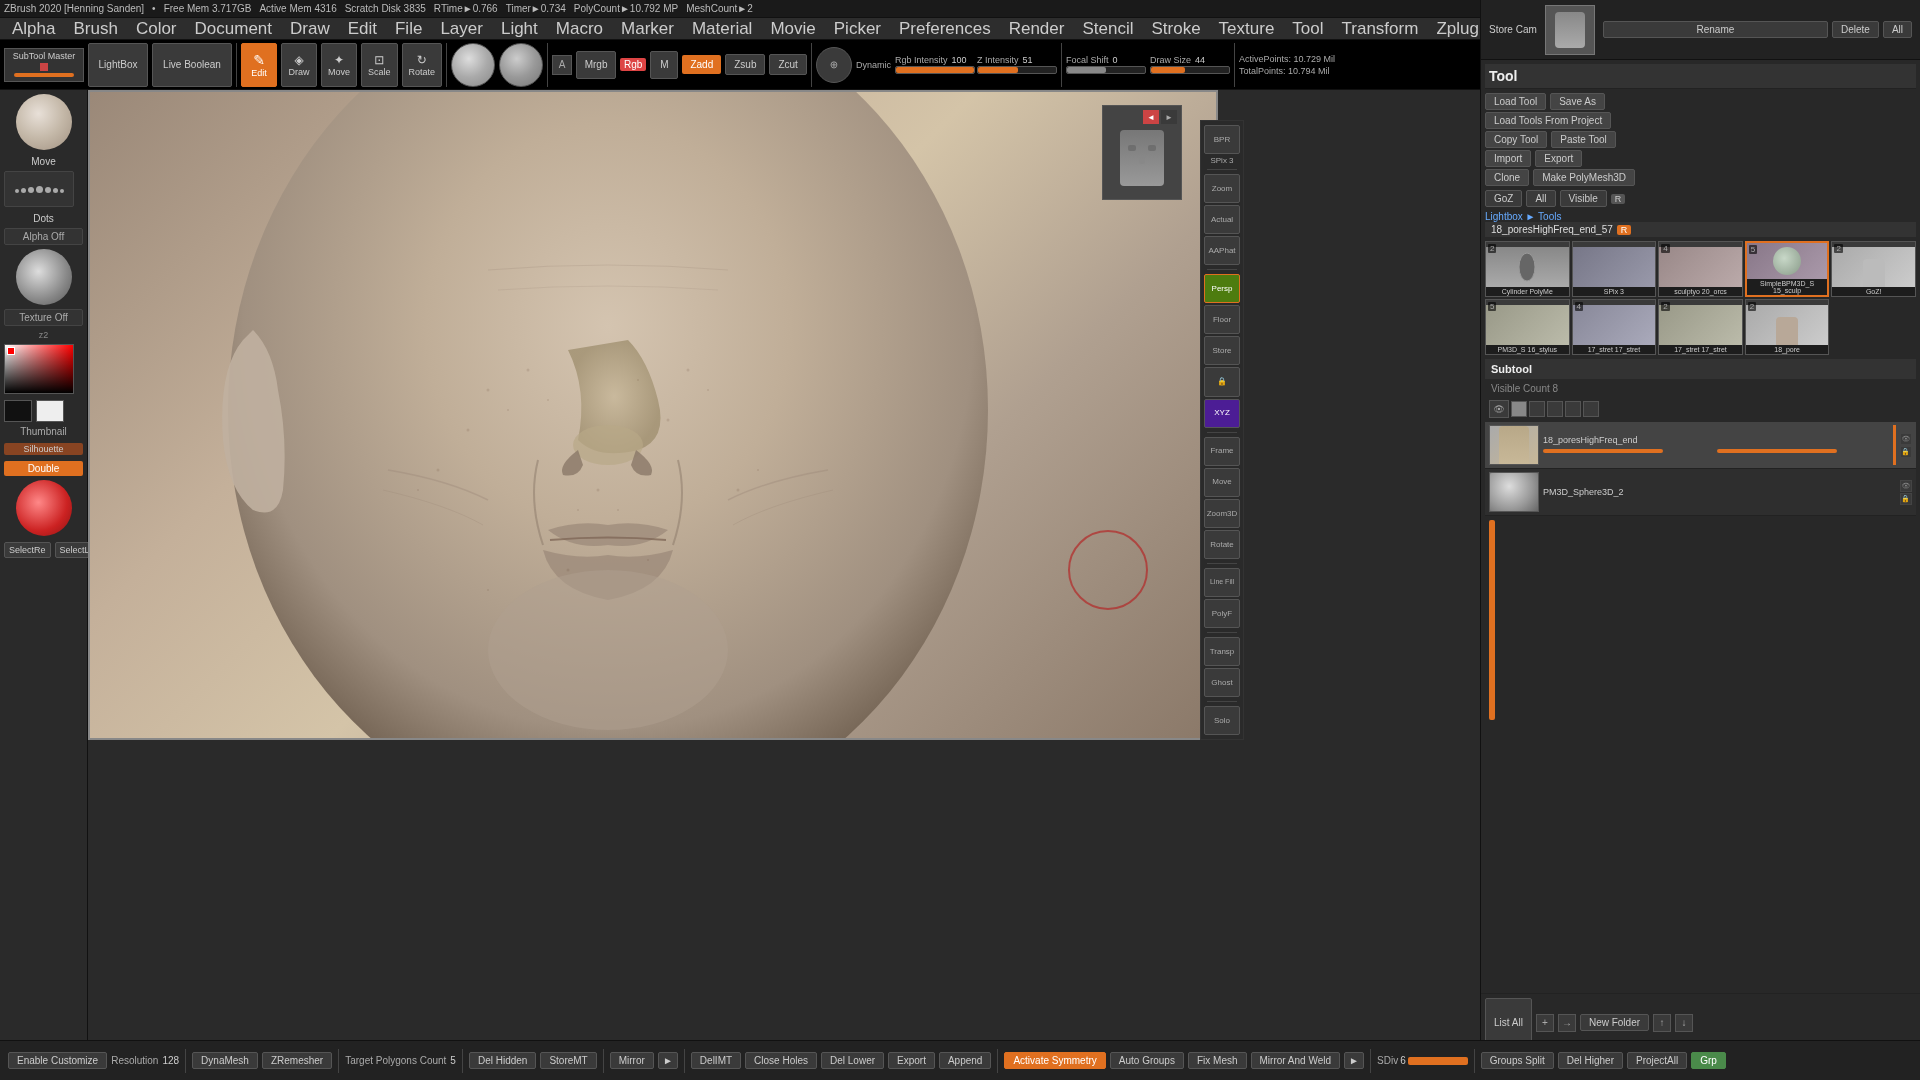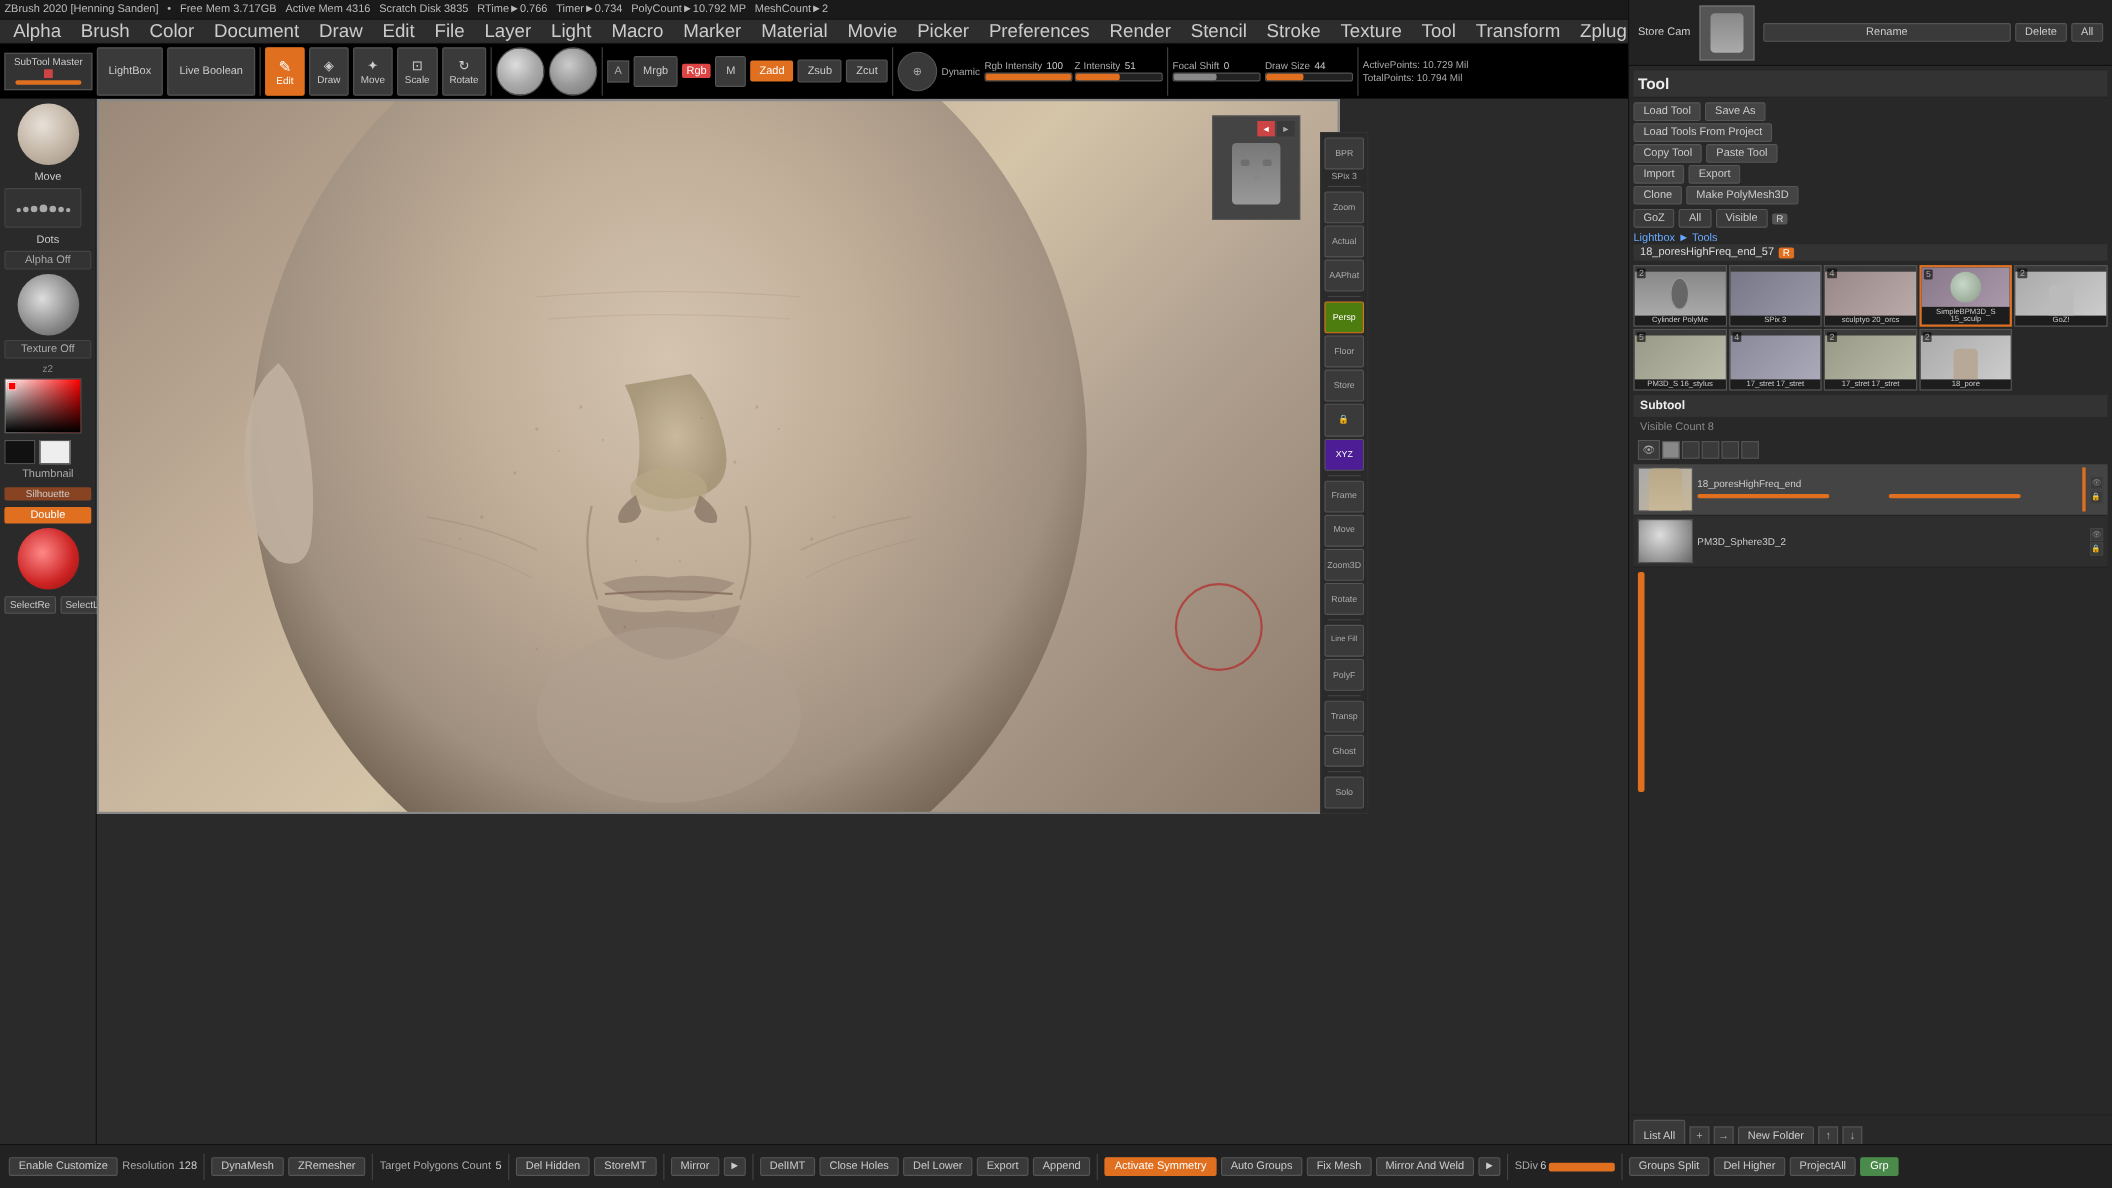--- a/index.html
+++ b/index.html
@@ -105,21 +105,21 @@
     .bottom-sep { width: 1px; height: 24px; background: #444; margin: 0 2px; }
     .sdiv-row { display: flex; align-items: center; gap: 2px; }
     .sdiv-slider { width: 60px; height: 8px; background: #e07020; border-radius: 2px; }
 
     
     .orange-progress { height: 4px; background: #e07020; width: 80%; margin: 2px auto; border-radius: 2px; }
 
     
     #list-section { padding: 4px; border-top: 1px solid #222; }
     .list-controls { display: flex; gap: 4px; align-items: center; margin-bottom: 4px; }
-    .list-btn { background: #3a3a3a; border: 1px solid #555; color: #ccc; font-size: 10px; padding: 8px 8px; border-radius: 2px; cursor: pointer; }
+    .list-btn { background: #3a3a3a; border: 1px solid #555; color: #ccc; font-size: 10px; padding: 18px 8px; border-radius: 2px; cursor: pointer; }
     .new-folder-btn { background: #3a3a3a; border: 1px solid #555; color: #ccc; font-size: 10px; padding: 2px 8px; border-radius: 2px; cursor: pointer; }
     .list-icon { width: 18px; height: 18px; background: #3a3a3a; border: 1px solid #555; display: flex; align-items: center; justify-content: center; cursor: pointer; font-size: 10px; color: #aaa; }
 
     .subtool-list-item { display: flex; align-items: center; gap: 4px; padding: 3px 4px; background: #2e2e2e; border-bottom: 1px solid #222; cursor: pointer; }
     .subtool-list-item.selected { background: #444; }
     .sli-thumb { width: 50px; height: 40px; background: linear-gradient(135deg, #667, #889); border: 1px solid #555; flex-shrink: 0; }
     .sli-thumb.sphere { background: radial-gradient(circle at 40% 40%, #aaa, #666); }
     .sli-name { font-size: 9px; color: #ccc; flex: 1; word-break: break-all; }
     .sli-controls { display: flex; flex-direction: column; gap: 1px; }
     .sli-ic { width: 12px; height: 12px; background: #3a3a3a; border: 1px solid #444; display: flex; align-items: center; justify-content: center; font-size: 7px; color: #888; }

